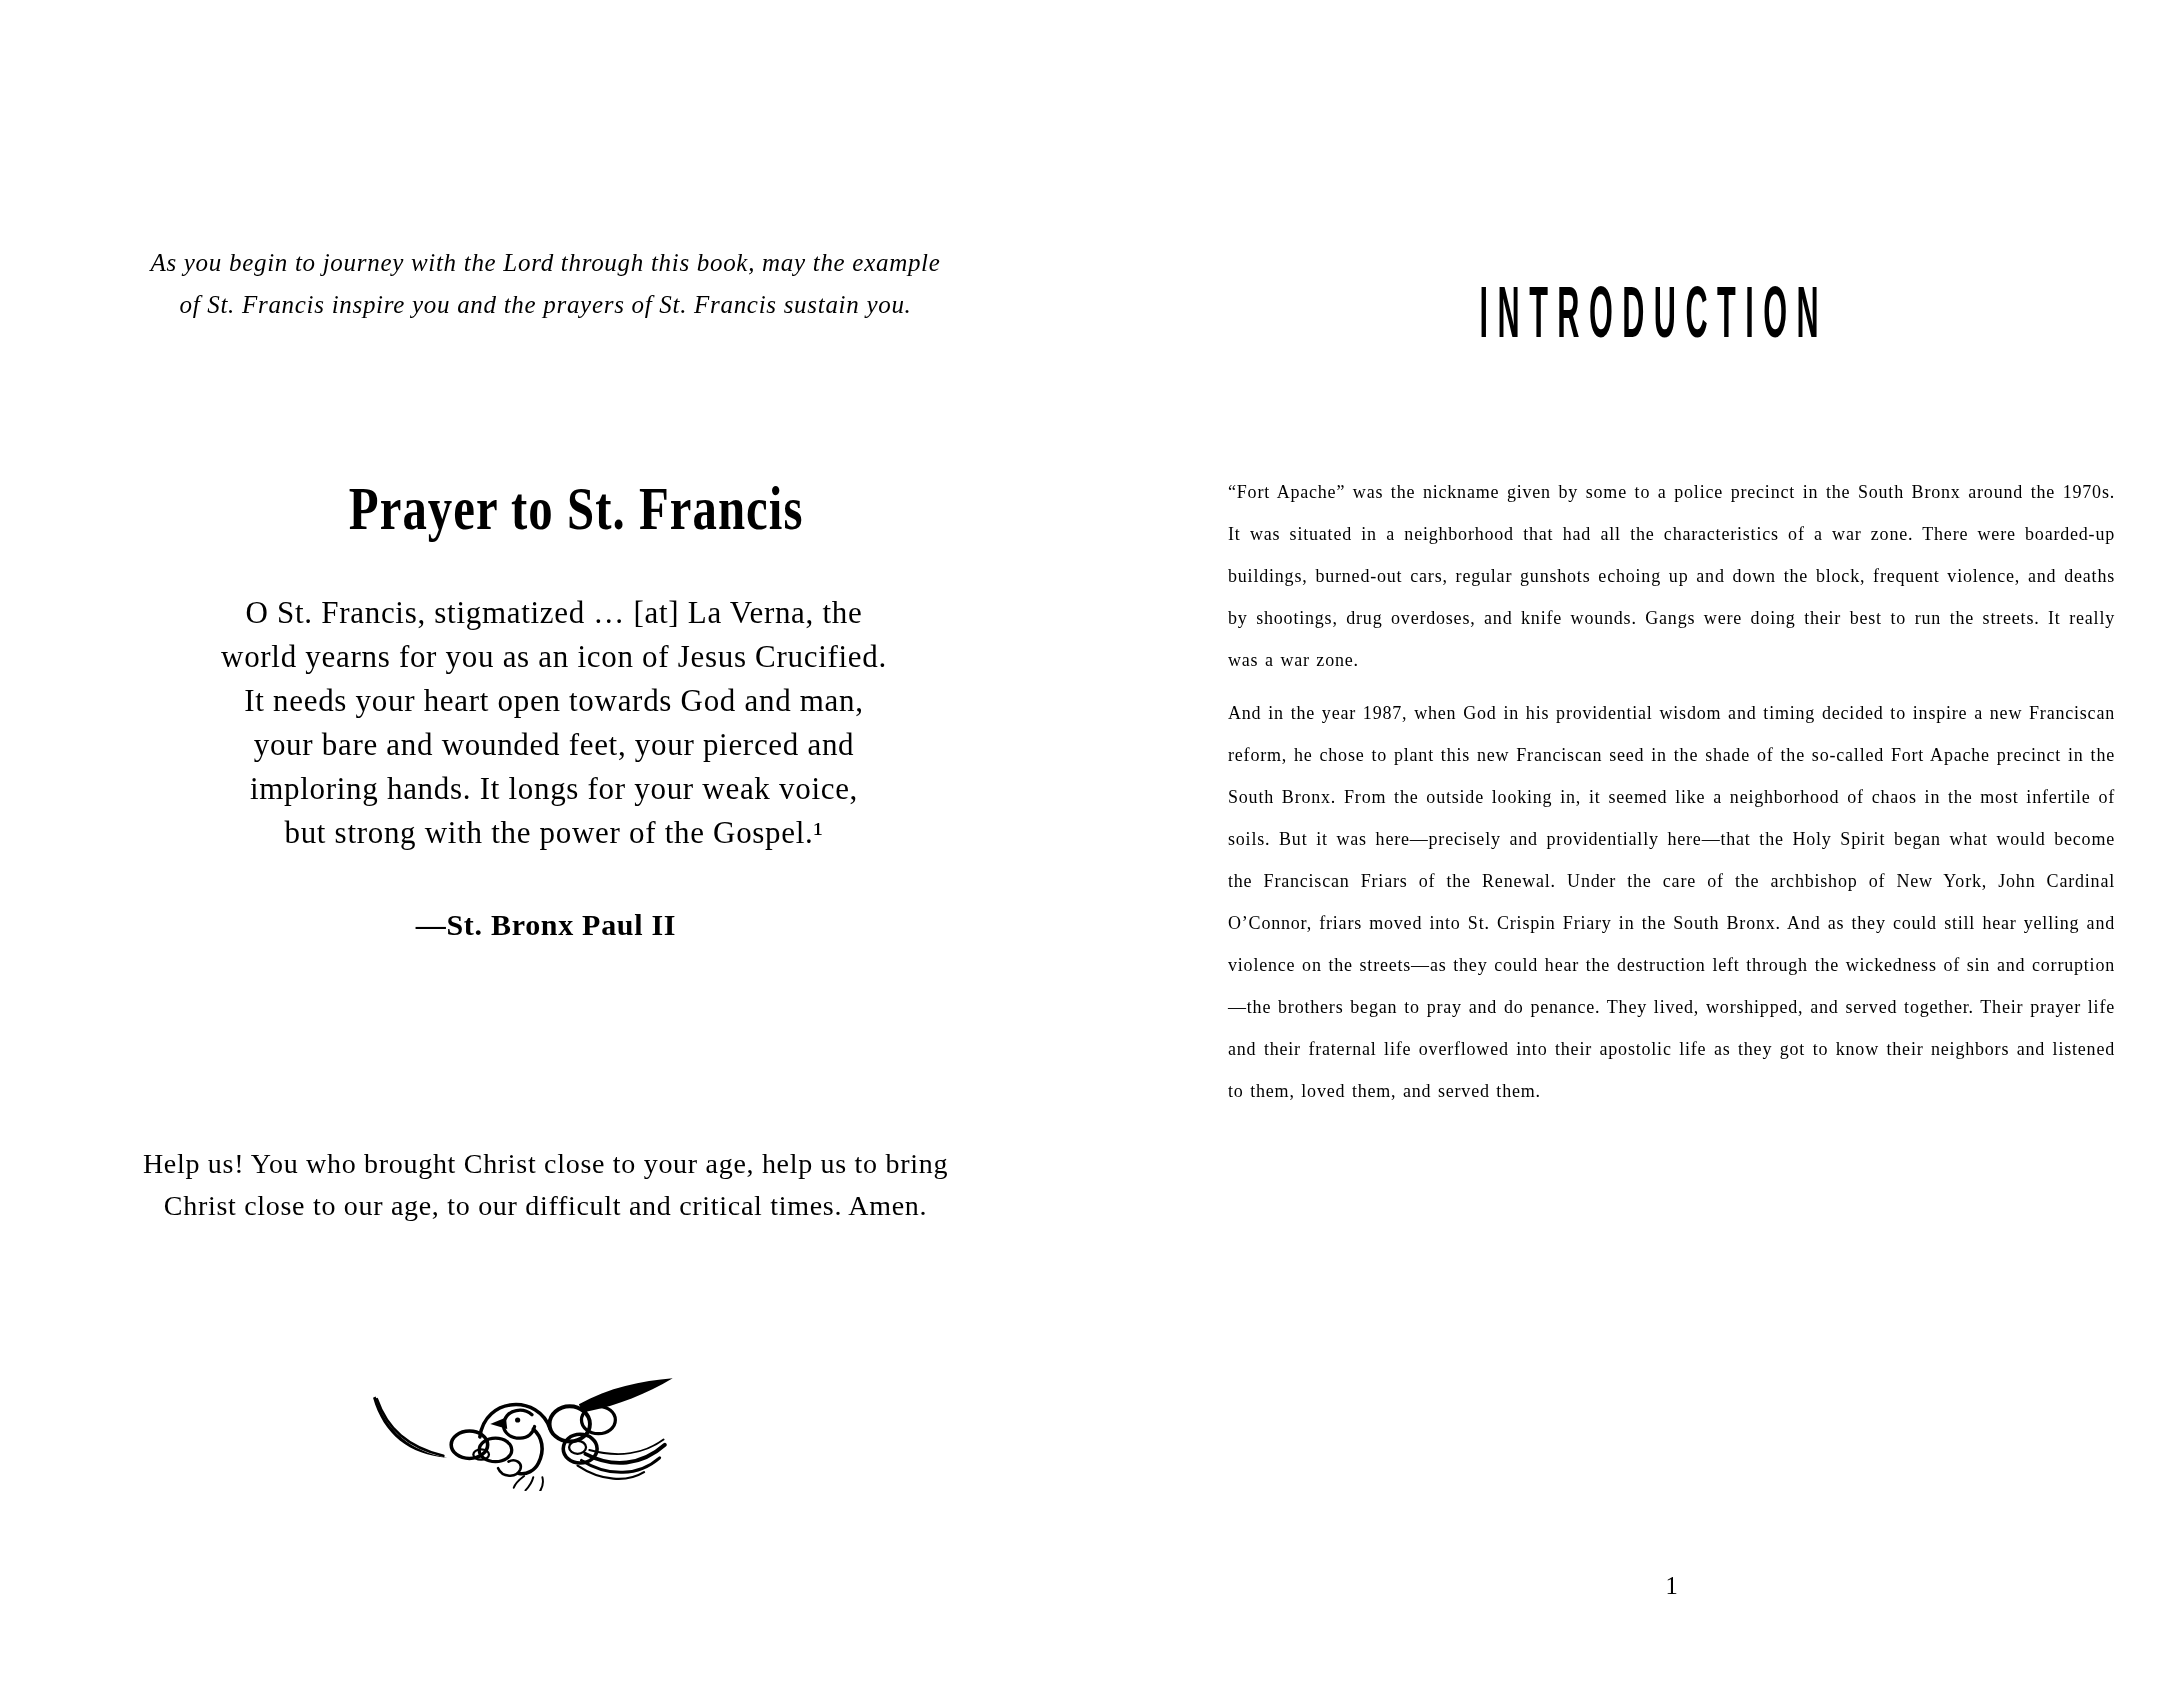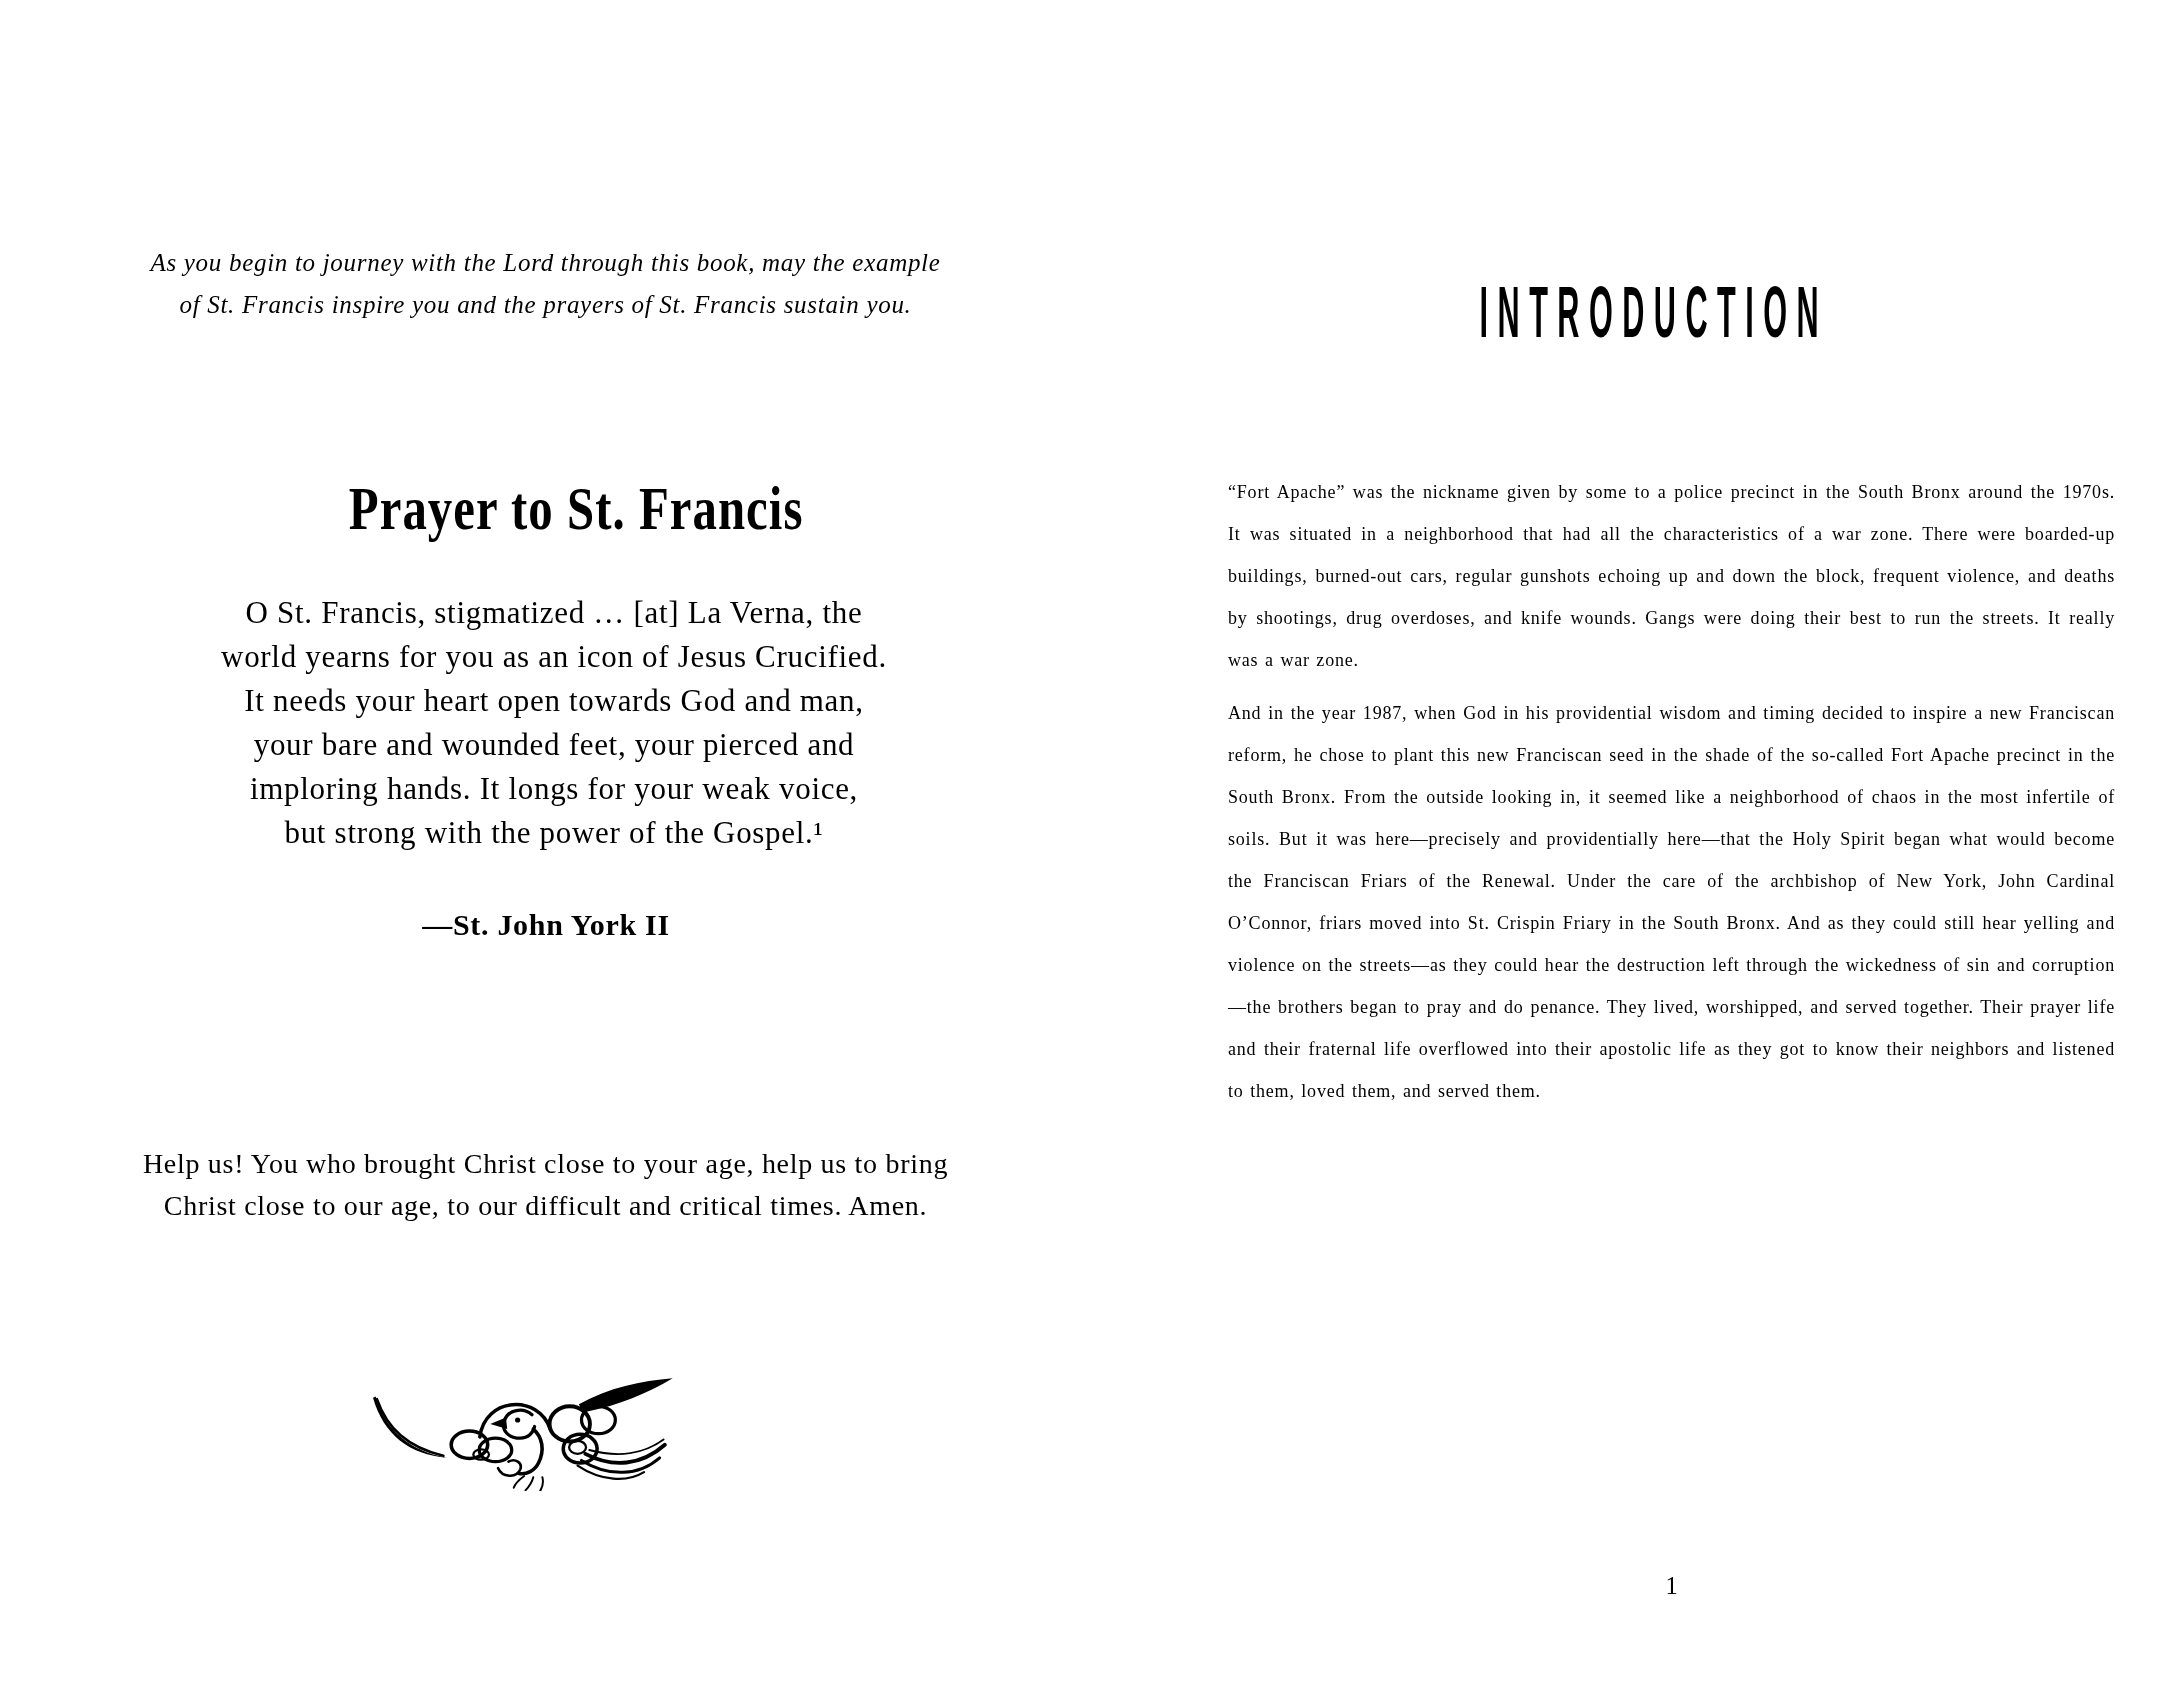--- a/index.html
+++ b/index.html
@@ -70,21 +70,21 @@
 <div class="spread">
 
   <section class="page page-left">
 
     <div class="epigraph">As you begin to journey with the Lord through this book, may the example<br>of St. Francis inspire you and the prayers of St. Francis sustain you.</div>
 
     <h2 class="prayer-title"><span class="condense">Prayer to St. Francis</span></h2>
 
     <div class="poem">O St. Francis, stigmatized … [at] La Verna, the<br>world yearns for you as an icon of Jesus Crucified.<br>It needs your heart open towards God and man,<br>your bare and wounded feet, your pierced and<br>imploring hands. It longs for your weak voice,<br>but strong with the power of the Gospel.¹</div>
 
-    <div class="attribution">—St. John York II</div>
+    <div class="attribution">—St. Bronx Paul II</div>
 
     <div class="closing-prayer">Help us! You who brought Christ close to your age, help us to bring<br>Christ close to our age, to our difficult and critical times. Amen.</div>
 
     <svg class="ornament" viewBox="0 0 470 175" xmlns="http://www.w3.org/2000/svg" fill="none" stroke="#000" stroke-linecap="round">
 
       <path d="M8,30 C24,84 62,114 118,124 C60,120 20,88 4,32 Z" fill="#000" stroke="none"></path>
       <path d="M10,34 C26,80 58,108 112,121" stroke-width="4"></path>
 
       <ellipse cx="152" cy="104" rx="28" ry="21" stroke-width="5.5"></ellipse>
       <ellipse cx="192" cy="112" rx="25" ry="18" stroke-width="5"></ellipse>

